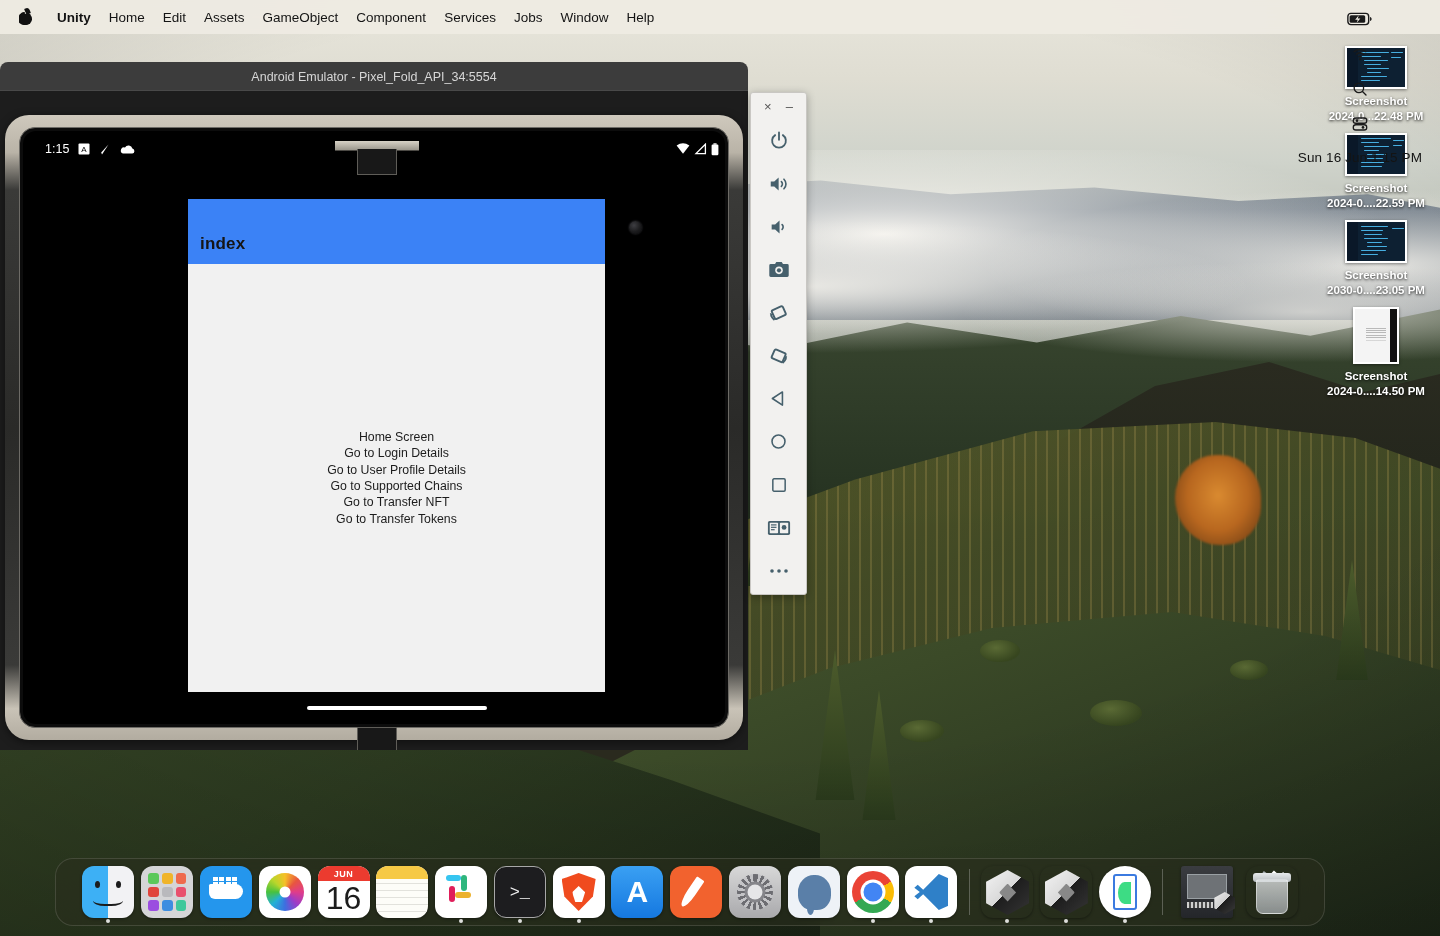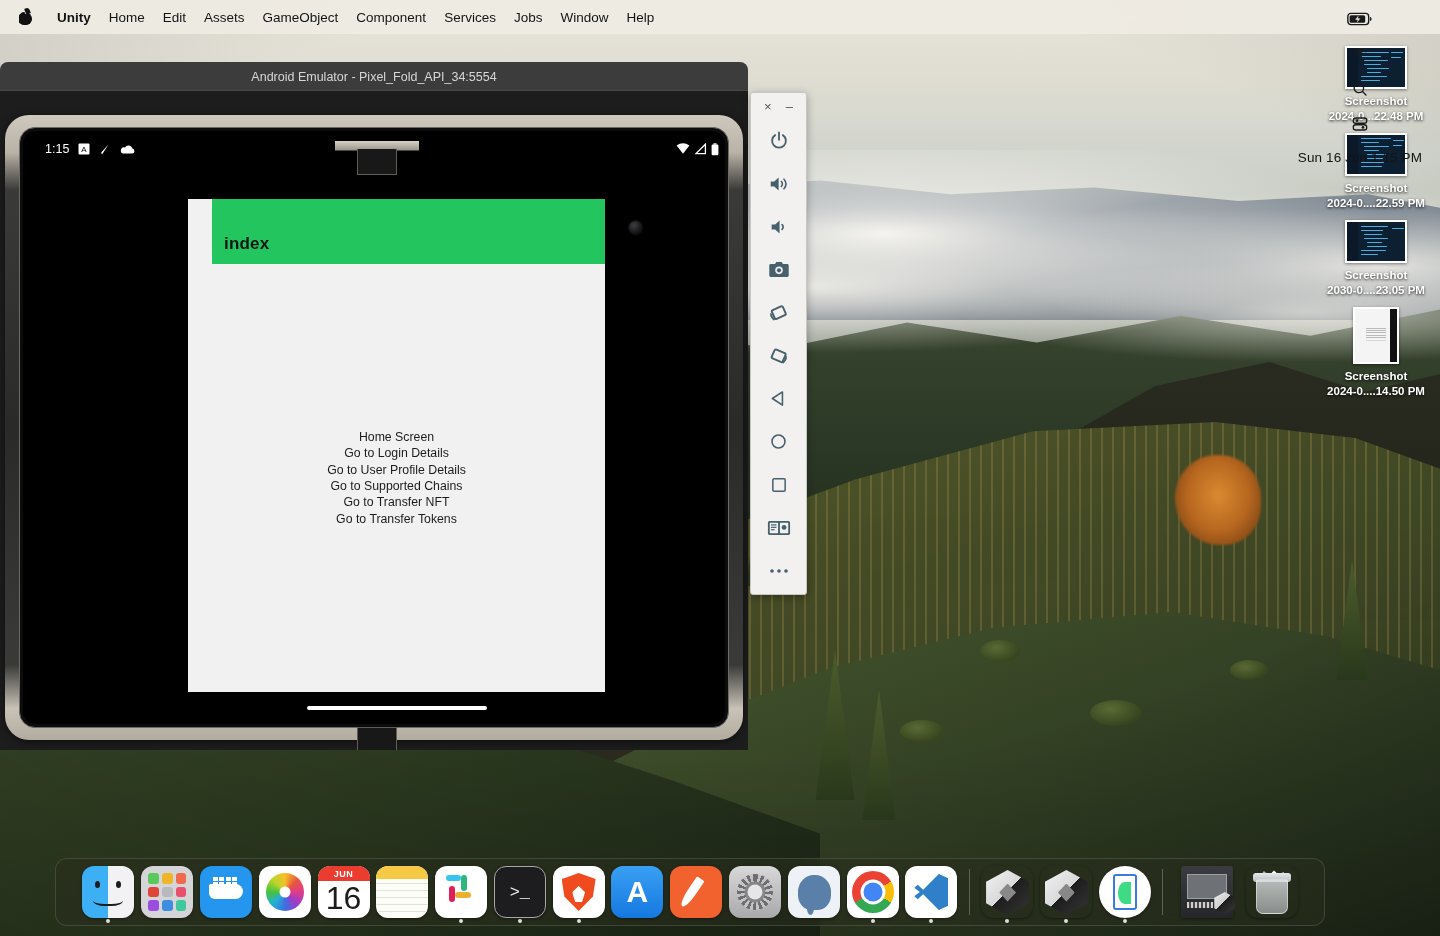--- a/index.html
+++ b/index.html
@@ -165,23 +165,22 @@
     color:#fff; font-size:12.5px;
   }
   .sb-left { display:flex; align-items:center; gap:9px; }
   .sb-right { margin-left:auto; display:flex; align-items:center; gap:4px; }
   .sb-clock { font-size:12.5px; color:#fff; }
   .app-window {
     position:absolute; left:165px; top:68px; width:417px; height:493px;
     background:#f1f1f1;
   }
   .app-bar {
-    height:65px; background:#22c55e; display:flex; align-items:flex-end;
+    height:65px; background:#3b82f6; display:flex; align-items:flex-end;
     padding:0 0 10px 12px;
-    margin-left:24px;
   }
   .app-title { font-size:17px; color:#151515; font-weight:bold; letter-spacing:.2px; }
   .app-content {
     height:428px; background:#f1f1f1;
     display:flex; flex-direction:column; align-items:center; justify-content:center;
   }
   .app-link { font-size:12.3px; color:#1c1c1c; line-height:16.3px; }
   .nav-gesture {
     position:absolute; left:165px; top:561px; width:417px; height:32px;
     background:#000; display:flex; align-items:center; justify-content:center;
@@ -223,21 +222,21 @@
   .dicon-label {
     margin-top:5px; text-align:center; font-size:11.5px; color:#fff; font-weight:bold;
     line-height:14.5px; text-shadow:0 1px 3px rgba(0,0,0,.85);
   }
 
   
   #dock {
     position:absolute; left:55px; top:858px; width:1270px; height:68px;
     background:rgba(42,45,30,0.55);
     border:1px solid rgba(255,255,255,0.13);
-    border-radius:12px;
+    border-radius:18px;
     display:flex; align-items:center; padding:0 24px; gap:2px;
     backdrop-filter:blur(18px);
     z-index:50;
   }
   .dock-item { width:59px; height:68px; display:flex; flex-direction:column; align-items:center; justify-content:center; position:relative; }
   .dock-ico { width:52px; height:52px; border-radius:12px; position:relative; overflow:hidden; box-shadow:0 1px 3px rgba(0,0,0,.4); }
   .dock-dot { position:absolute; bottom:3px; width:4px; height:4px; border-radius:50%; background:rgba(255,255,255,.85); }
   .dock-sep { width:1px; height:46px; background:rgba(255,255,255,0.25); margin:0 7px; }
 
   

